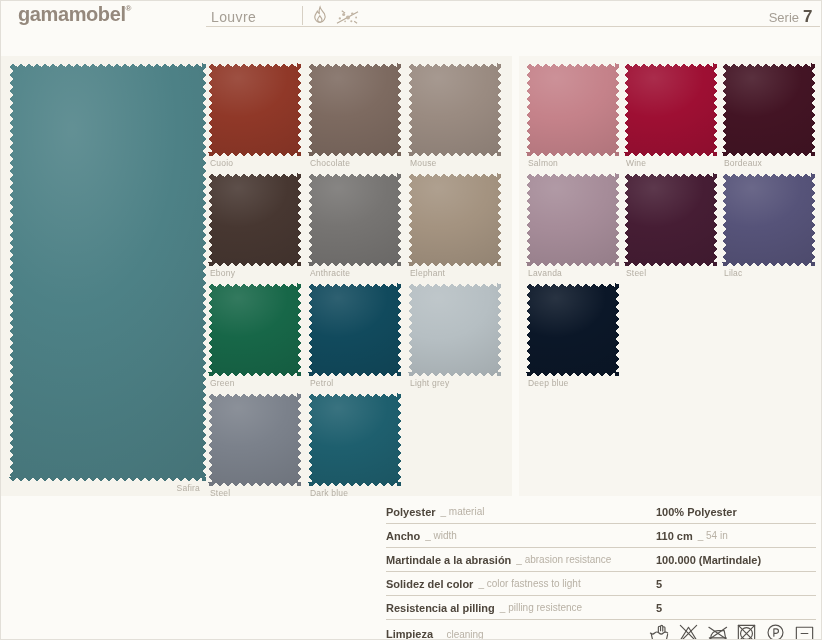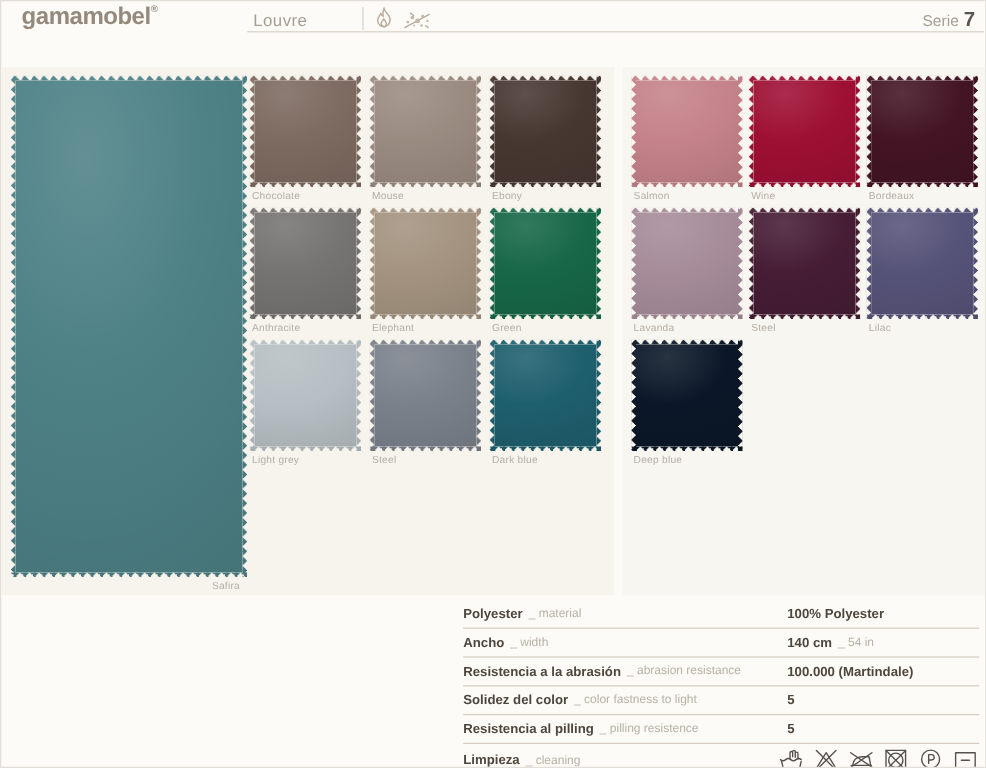--- a/index.html
+++ b/index.html
@@ -93,20 +93,24 @@
   <div class="panel panel-left"></div>
   <div class="panel panel-right"></div>
 
   <figure class="hero">
     <div class="fabric" style="--c: #4d8186;"></div>
     <figcaption class="slabel hero-label">Safira</figcaption>
   </figure>
 
   <div class="grid grid-left">
     <div class="cell">
+        <div class="fabric" style="--c: #903828;"></div>
+        <div class="slabel">Cuoio</div>
+      </div>
+    <div class="cell">
         <div class="fabric" style="--c: #7d6a60;"></div>
         <div class="slabel">Chocolate</div>
       </div>
     <div class="cell">
         <div class="fabric" style="--c: #9a8b81;"></div>
         <div class="slabel">Mouse</div>
       </div>
     <div class="cell">
         <div class="fabric" style="--c: #473731;"></div>
         <div class="slabel">Ebony</div>
@@ -117,20 +121,24 @@
       </div>
     <div class="cell">
         <div class="fabric" style="--c: #a49380;"></div>
         <div class="slabel">Elephant</div>
       </div>
     <div class="cell">
         <div class="fabric" style="--c: #176748;"></div>
         <div class="slabel">Green</div>
       </div>
     <div class="cell">
+        <div class="fabric" style="--c: #114a5d;"></div>
+        <div class="slabel">Petrol</div>
+      </div>
+    <div class="cell">
         <div class="fabric" style="--c: #b6bfc3;"></div>
         <div class="slabel">Light grey</div>
       </div>
     <div class="cell">
         <div class="fabric" style="--c: #7b818b;"></div>
         <div class="slabel">Steel</div>
       </div>
     <div class="cell">
         <div class="fabric" style="--c: #1e5f6e;"></div>
         <div class="slabel">Dark blue</div>
@@ -173,26 +181,26 @@
       <span class="es">Polyester</span>
         <span class="en">_ material</span>
       <span class="val">
           <b>100% Polyester</b>
         </span>
     </div>
     <div class="srow">
       <span class="es">Ancho</span>
         <span class="en">_ width</span>
       <span class="val">
-          <b>140 cm</b>
+          <b>110 cm</b>
           <span class="vl">_ 54 in</span>
         </span>
     </div>
     <div class="srow">
-      <span class="es">Resistencia a la abrasión</span>
+      <span class="es">Martindale a la abrasión</span>
         <span class="en">_ abrasion resistance</span>
       <span class="val">
           <b>100.000 (Martindale)</b>
         </span>
     </div>
     <div class="srow">
       <span class="es">Solidez del color</span>
         <span class="en">_ color fastness to light</span>
       <span class="val">
           <b>5</b>

